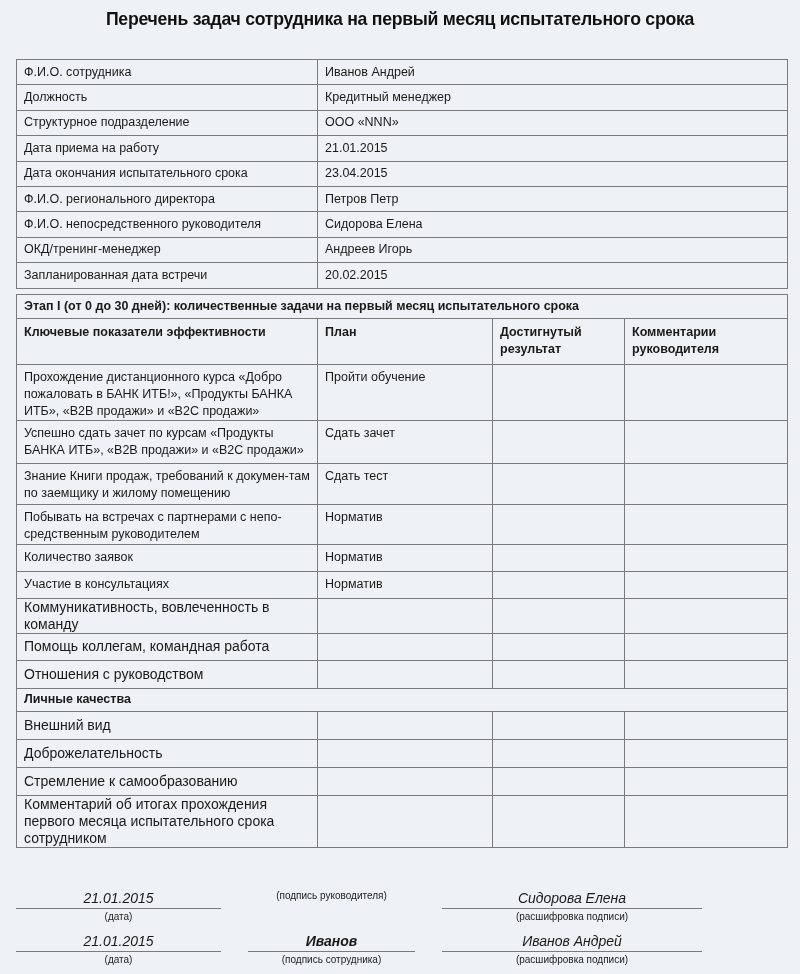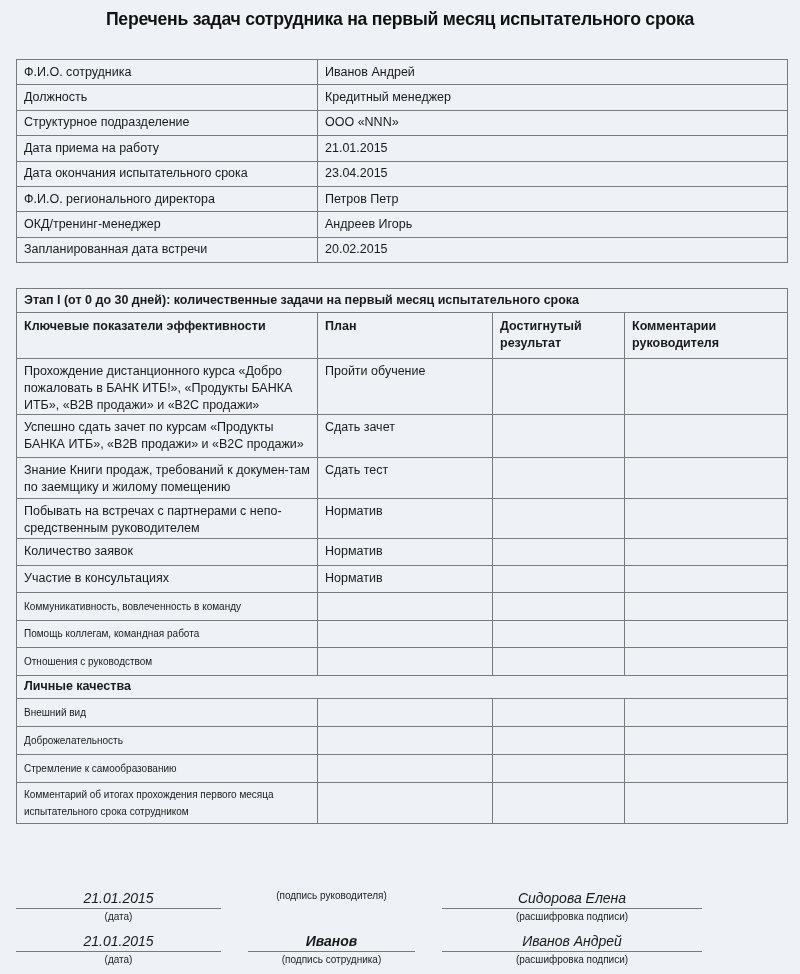--- a/index.html
+++ b/index.html
@@ -30,25 +30,25 @@
     border: 1.5px solid #7a7a7a;
     padding: 0 7px;
     vertical-align: top;
     text-align: left;
     line-height: 17px;
   }
   
   #info-table { top: 59px; }
   #info-table td { height: 24.4px; vertical-align: middle; padding-top: 0; }
   
-  #stage-table { top: 288px; }
+  #stage-table { top: 294px; }
   .sec td { font-weight: bold; vertical-align: middle; height: 22.5px; }
   .hdr th { font-weight: bold; height: 40px; padding-top: 5px; }
   .kpi td { padding-top: 4px; }
-  .cond td { font-size: 10px; vertical-align: middle; }
+  .cond td { font-size: 14px; vertical-align: middle; }
   .sig-row {
     position: absolute; left: 0; width: 800px; height: 40px;
   }
   .sig-cell { position: absolute; top: 0; }
   .sig-val {
     text-align: center; font-style: italic; font-size: 14px;
     height: 20px; line-height: 20px;
     border-bottom: 1.5px solid #7a7a7a;
   }
   .sig-val.bold { font-weight: bold; }
@@ -81,20 +81,24 @@
         <td>Дата приема на работу</td>
         <td>21.01.2015</td>
       </tr>
       <tr>
         <td>Дата окончания испытательного срока</td>
         <td>23.04.2015</td>
       </tr>
       <tr>
         <td>Ф.И.О. регионального директора</td>
         <td>Петров Петр</td>
+      </tr>
+      <tr>
+        <td>Ф.И.О. непосредственного руководителя</td>
+        <td>Сидорова Елена</td>
       </tr>
       <tr>
         <td>ОКД/тренинг-менеджер</td>
         <td>Андреев Игорь</td>
       </tr>
       <tr>
         <td>Запланированная дата встречи</td>
         <td>20.02.2015</td>
       </tr>
     </tbody>

